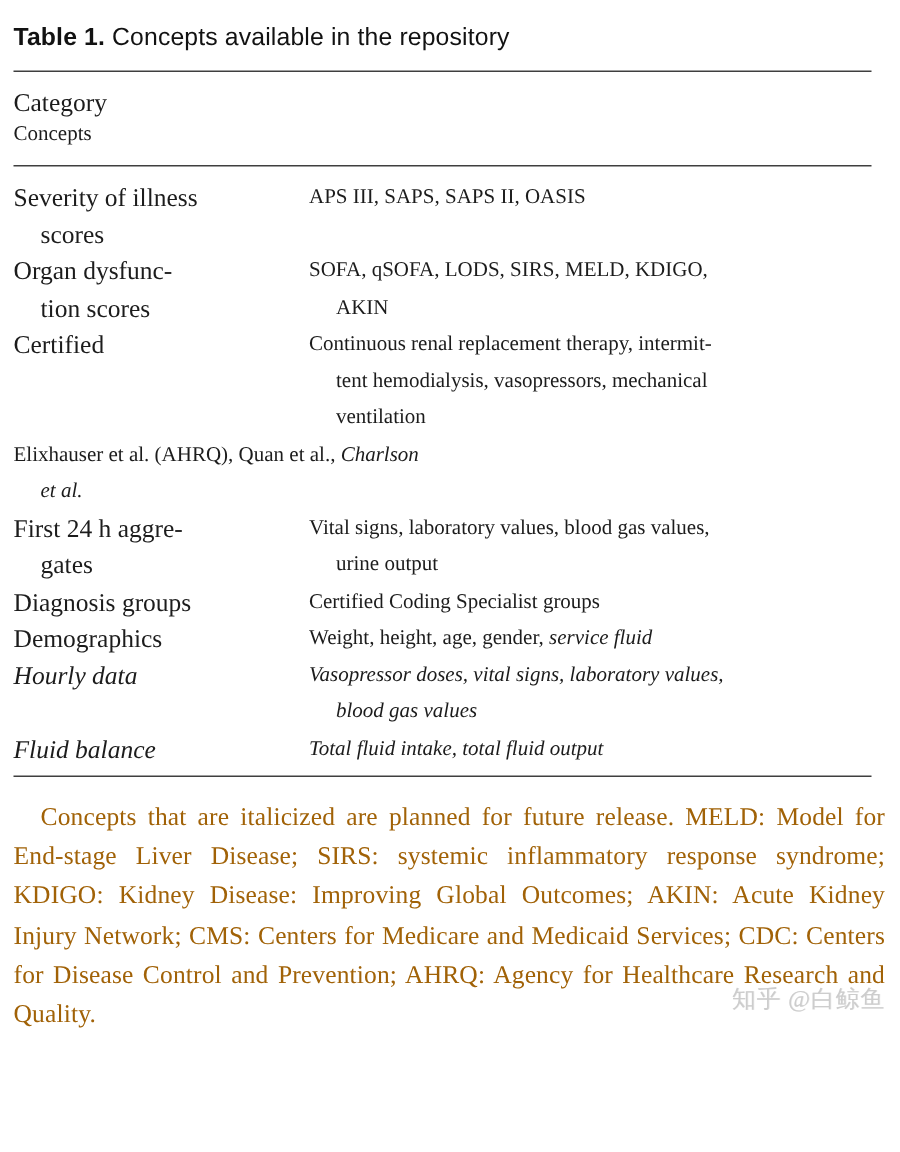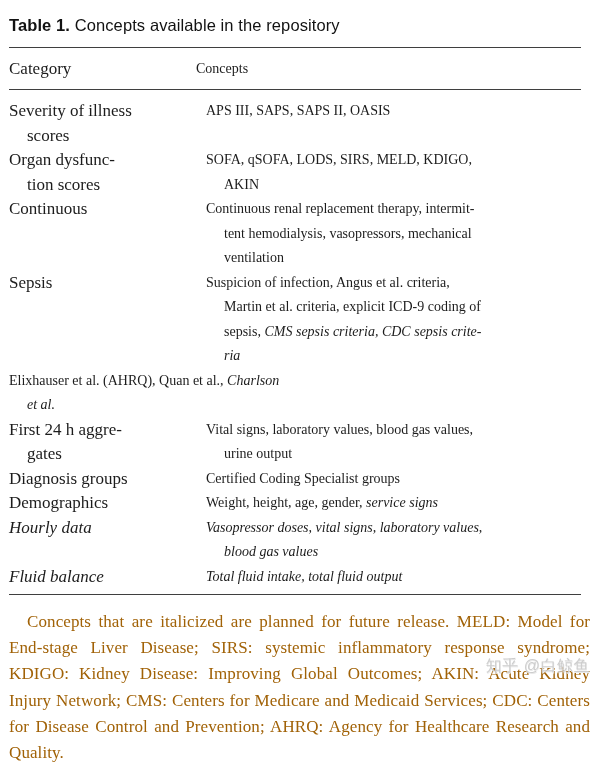--- a/index.html
+++ b/index.html
@@ -28,20 +28,21 @@
     width: 572px;
     height: 0;
     border-top: 1.5px solid #3f3f3f;
   }
   .rule.top { margin-top: 11px; }
   .header-row {
     display: flex;
     padding: 10px 0 10px 0;
     font-size: 17px;
     line-height: 21px;
+    flex-direction: column;
   }
   .tbody { padding: 9px 0 5px 0; }
   .row { display: flex; gap: 10px; }
   .cat-cell {
     flex: none;
     width: 187px;
     box-sizing: border-box;
     padding-left: 18px;
     text-indent: -18px;
     white-space: pre-wrap;
@@ -66,21 +67,21 @@
     line-height: 26.2px;
     text-align: justify;
     text-indent: 18px;
     letter-spacing: 0.1px;
     color: #a16207;
   }
   .watermark {
     position: absolute;
     right: 10px;
     bottom: 7px;
-    font-family: Liberation Sans, sans-serif;
+    font-family: Liberation Serif, serif;
     font-size: 16px;
     color: #cdcdcd;
     text-shadow: 0.5px 0.5px 0 #e9e9e9;
     letter-spacing: 0.5px;
   }
 </style>
 </head>
 <body>
 
 <div class="page">
@@ -105,54 +106,47 @@
   </div>
 
   <div class="row">
     <div class="cat-cell"><span>Organ dysfunc-
 tion scores</span></div>
     <div class="con-cell"><span>SOFA, qSOFA, LODS, SIRS, MELD, KDIGO,
 AKIN</span></div>
   </div>
 
   <div class="row">
-    <div class="cat-cell"><span>Continuous</span></div>
+    <div class="cat-cell"><span>Certified</span></div>
     <div class="con-cell"><span>Continuous renal replacement therapy, intermit-
 tent hemodialysis, vasopressors, mechanical
 ventilation</span></div>
   </div>
 
-  <div class="row">
-    <div class="cat-cell"><span>Sepsis</span></div>
-    <div class="con-cell"><span>Suspicion of infection, Angus et al. criteria,
-Martin et al. criteria, explicit ICD-9 coding of
-sepsis, </span><span class="it">CMS sepsis criteria, CDC sepsis crite-
-ria</span></div>
-  </div>
 
   <div class="row">
     <div class="con-cell"><span>Elixhauser et al. (AHRQ), Quan et al., </span><span class="it">Charlson
 et al.</span></div>
   </div>
 
   <div class="row">
     <div class="cat-cell"><span>First 24 h aggre-
 gates</span></div>
     <div class="con-cell"><span>Vital signs, laboratory values, blood gas values,
 urine output</span></div>
   </div>
 
   <div class="row">
     <div class="cat-cell"><span>Diagnosis groups</span></div>
     <div class="con-cell"><span>Certified Coding Specialist groups</span></div>
   </div>
 
   <div class="row">
     <div class="cat-cell"><span>Demographics</span></div>
-    <div class="con-cell"><span>Weight, height, age, gender, </span><span class="it">service signs</span></div>
+    <div class="con-cell"><span>Weight, height, age, gender, </span><span class="it">service fluid</span></div>
   </div>
 
   <div class="row">
     <div class="cat-cell"><span class="it">Hourly data</span></div>
     <div class="con-cell"><span class="it">Vasopressor doses, vital signs, laboratory values,
 blood gas values</span></div>
   </div>
 
   <div class="row">
     <div class="cat-cell"><span class="it">Fluid balance</span></div>

